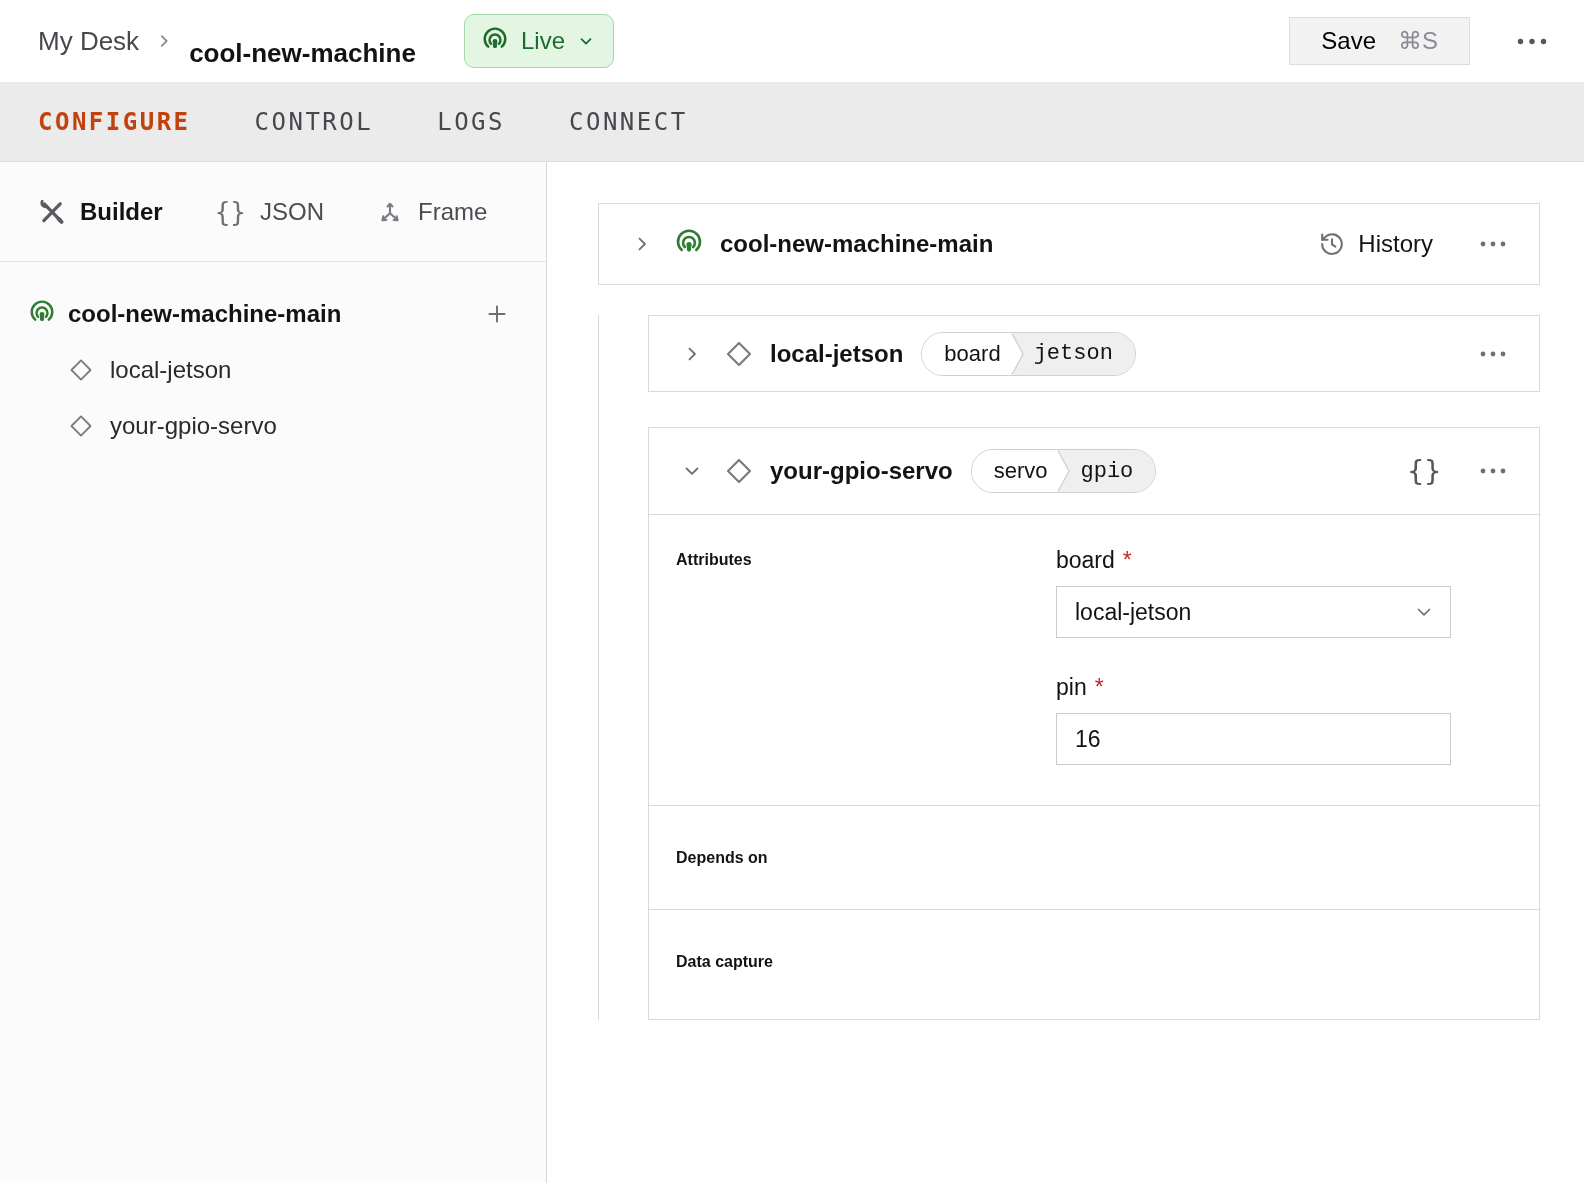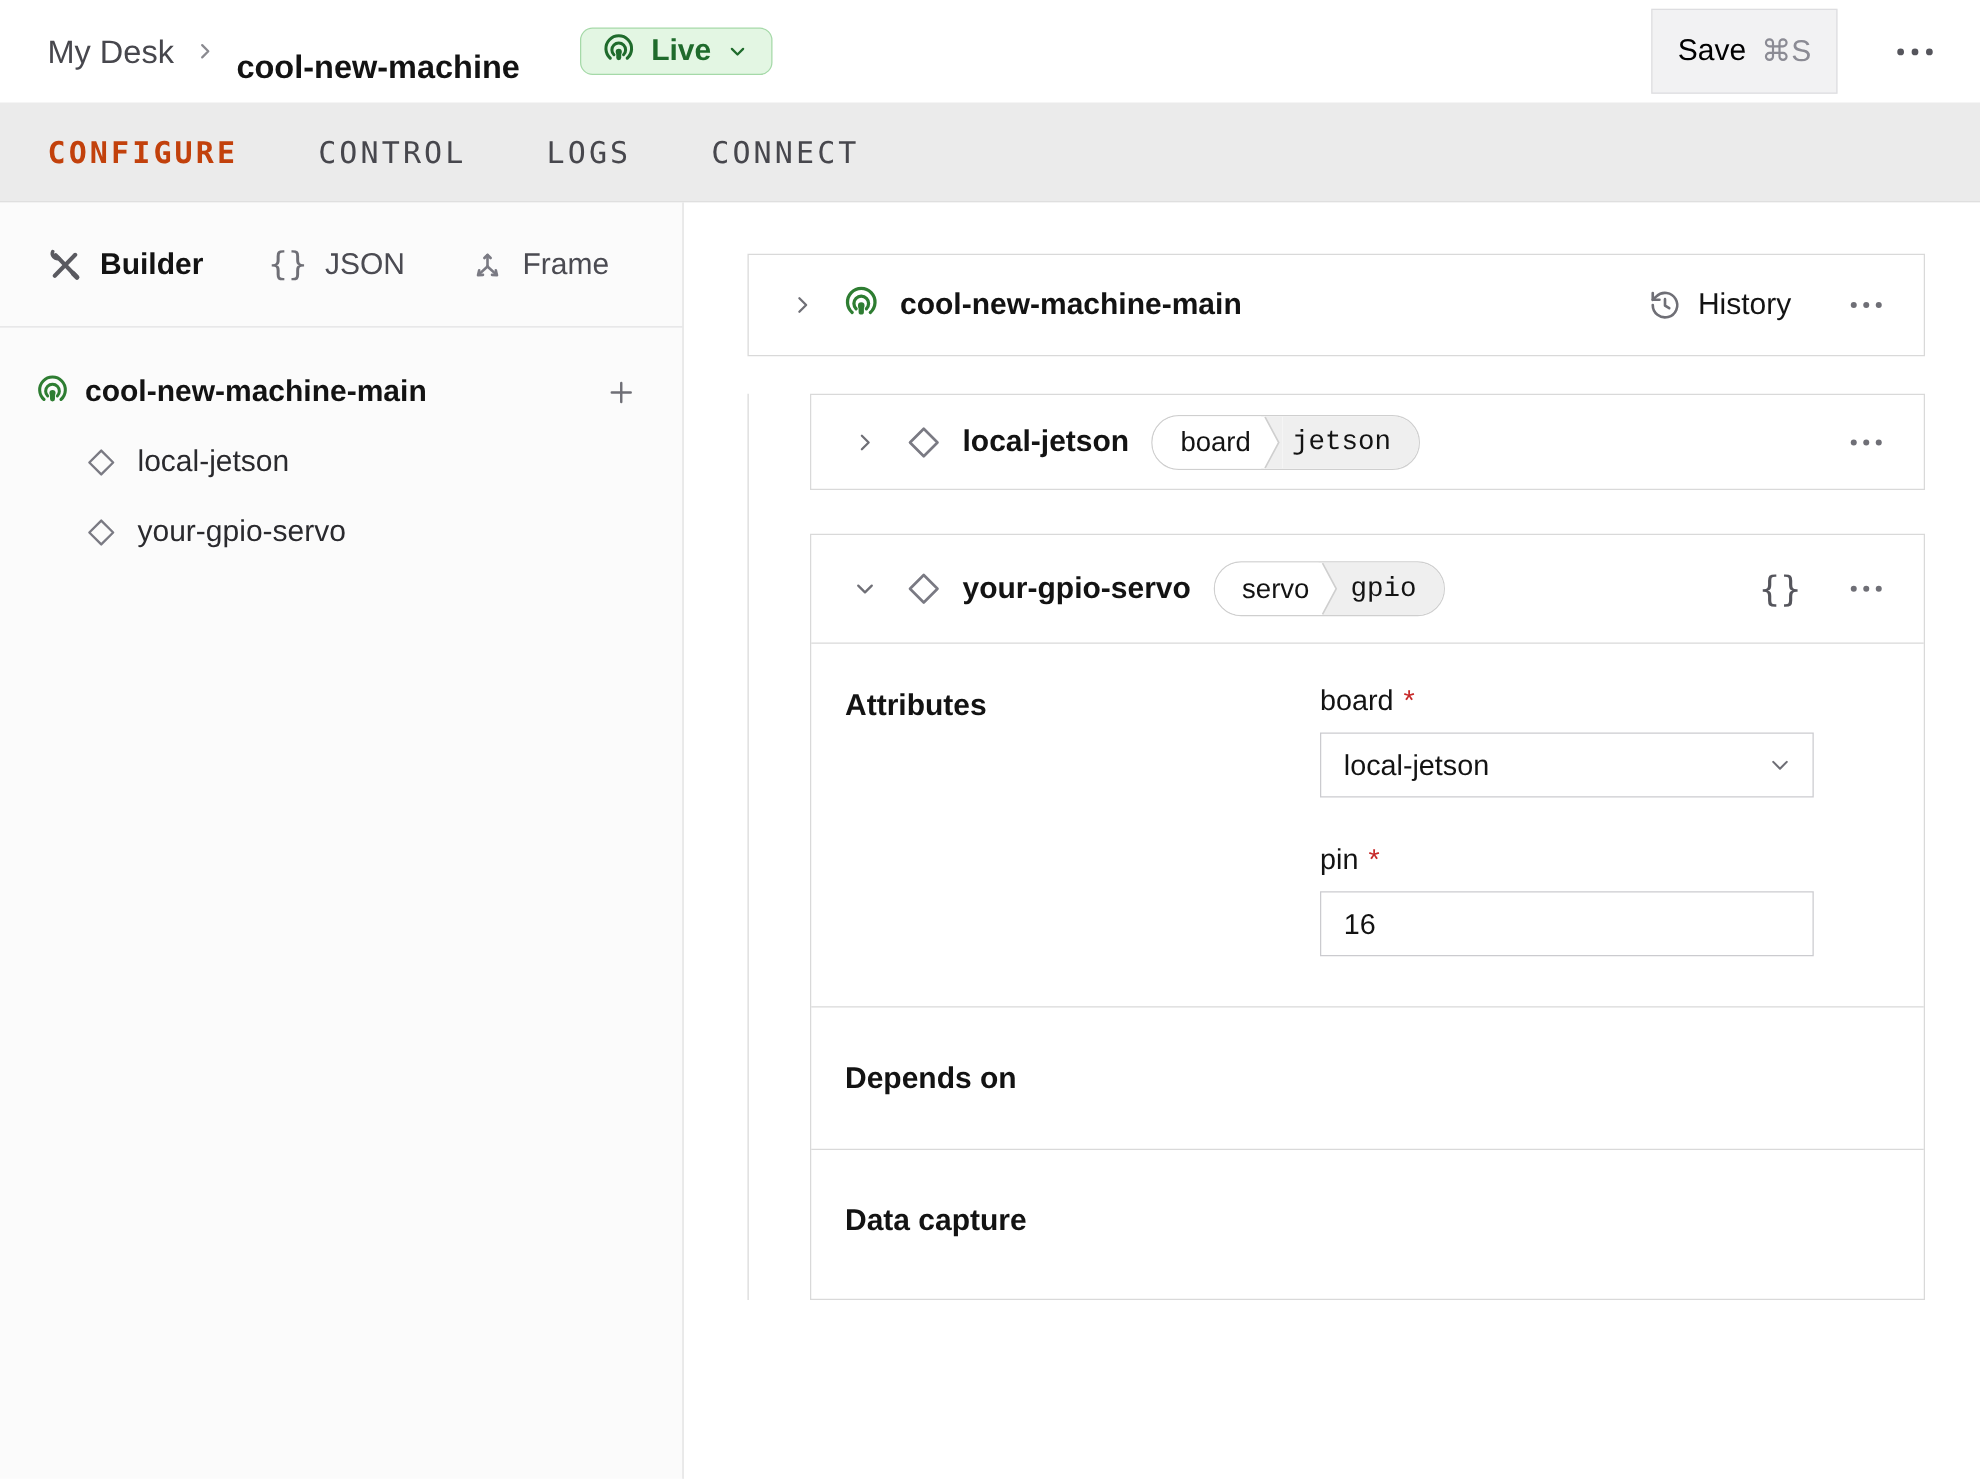--- a/index.html
+++ b/index.html
@@ -10,27 +10,27 @@
   }
   svg { display:block; }
 
   
   .topbar { height:82px; display:flex; align-items:center; padding:0 30px 0 38px; background:#fff; }
   .breadcrumb { display:flex; align-items:center; gap:16px; font-size:26px; }
   .crumb-parent { color:#47474d; }
   .crumb-current { font-weight:700; color:#131313;margin-top:24px; }
   .live-badge {
     margin-left:48px; display:flex; align-items:center; gap:12px;
-    height:38px; padding:0 18px 0 16px; border-radius:10px;
+    height:54px; padding:0 18px 0 16px; border-radius:10px;
     background:var(--live-bg,#e3f6e3); border:1px solid var(--live-border,#a5d9a8);
-    color:var(--live-text,#1f6b2c); font-size:24px; cursor:pointer;font-weight:bold;
+    color:var(--live-text,#1f6b2c); font-size:24px; cursor:pointer;
   }
   .spacer { flex:1; }
   .save-btn {
-    display:flex; align-items:center; gap:12px; height:68px; padding:0 20px;
+    display:flex; align-items:center; gap:22px; height:48px; padding:0 31px;
     background:#f2f2f3; border:1px solid #dddde0; font-size:24px; cursor:pointer;
     font-family:"Liberation Sans", sans-serif;
   }
   .save-shortcut { color:#8b8b94; }
   .icon-btn { background:none; border:none; cursor:pointer; padding:6px; }
 
   
   .tabbar {
     height:80px; background:#ebebeb; display:flex; align-items:center;
     gap:64px; padding-left:38px; border-bottom:1px solid #dcdcdc;
@@ -70,21 +70,21 @@
   .card-servo { margin-top:35px; }
   .servo-header { height:87px; border-bottom:1px solid #d9d9d9; }
   .comp-name { margin-left:16px; font-size:24px; font-weight:700; }
 
   .pill { display:inline-flex; align-items:stretch; height:44px; border:1px solid #cfcfcf; border-radius:999px; overflow:hidden; margin-left:18px; }
   .pill-type { background:#fff; display:flex; align-items:center; padding:0 8px 0 22px; font-size:22px; }
   .pill-model { background:#efefef; display:flex; align-items:center; padding:0 22px 0 8px; font-size:22px;font-family:Liberation Mono, monospace; }
 
   .section { display:flex; padding:32px 26px 40px 27px; }
   .section-border { border-top:1px solid #d9d9d9; }
-  .section-label { width:380px; min-width:380px; font-size:24px; font-weight:700; padding-top:4px; }
+  .section-label { width:380px; min-width:380px; font-size:16px; font-weight:700; padding-top:4px; }
   .pt12 { padding-top:12px; }
   .fields { display:flex; flex-direction:column; }
   .field + .field { margin-top:36px; }
   .field-label { font-size:23px; margin-bottom:12px; display:flex; gap:8px; }
   .req { color:var(--required-red,#c62828); }
   .select-box {
     width:395px; height:52px; border:1px solid #cbcbcf; background:#fff;
     display:flex; align-items:center; justify-content:space-between;
     padding:0 16px 0 18px; font-size:23px; cursor:pointer;
   }

